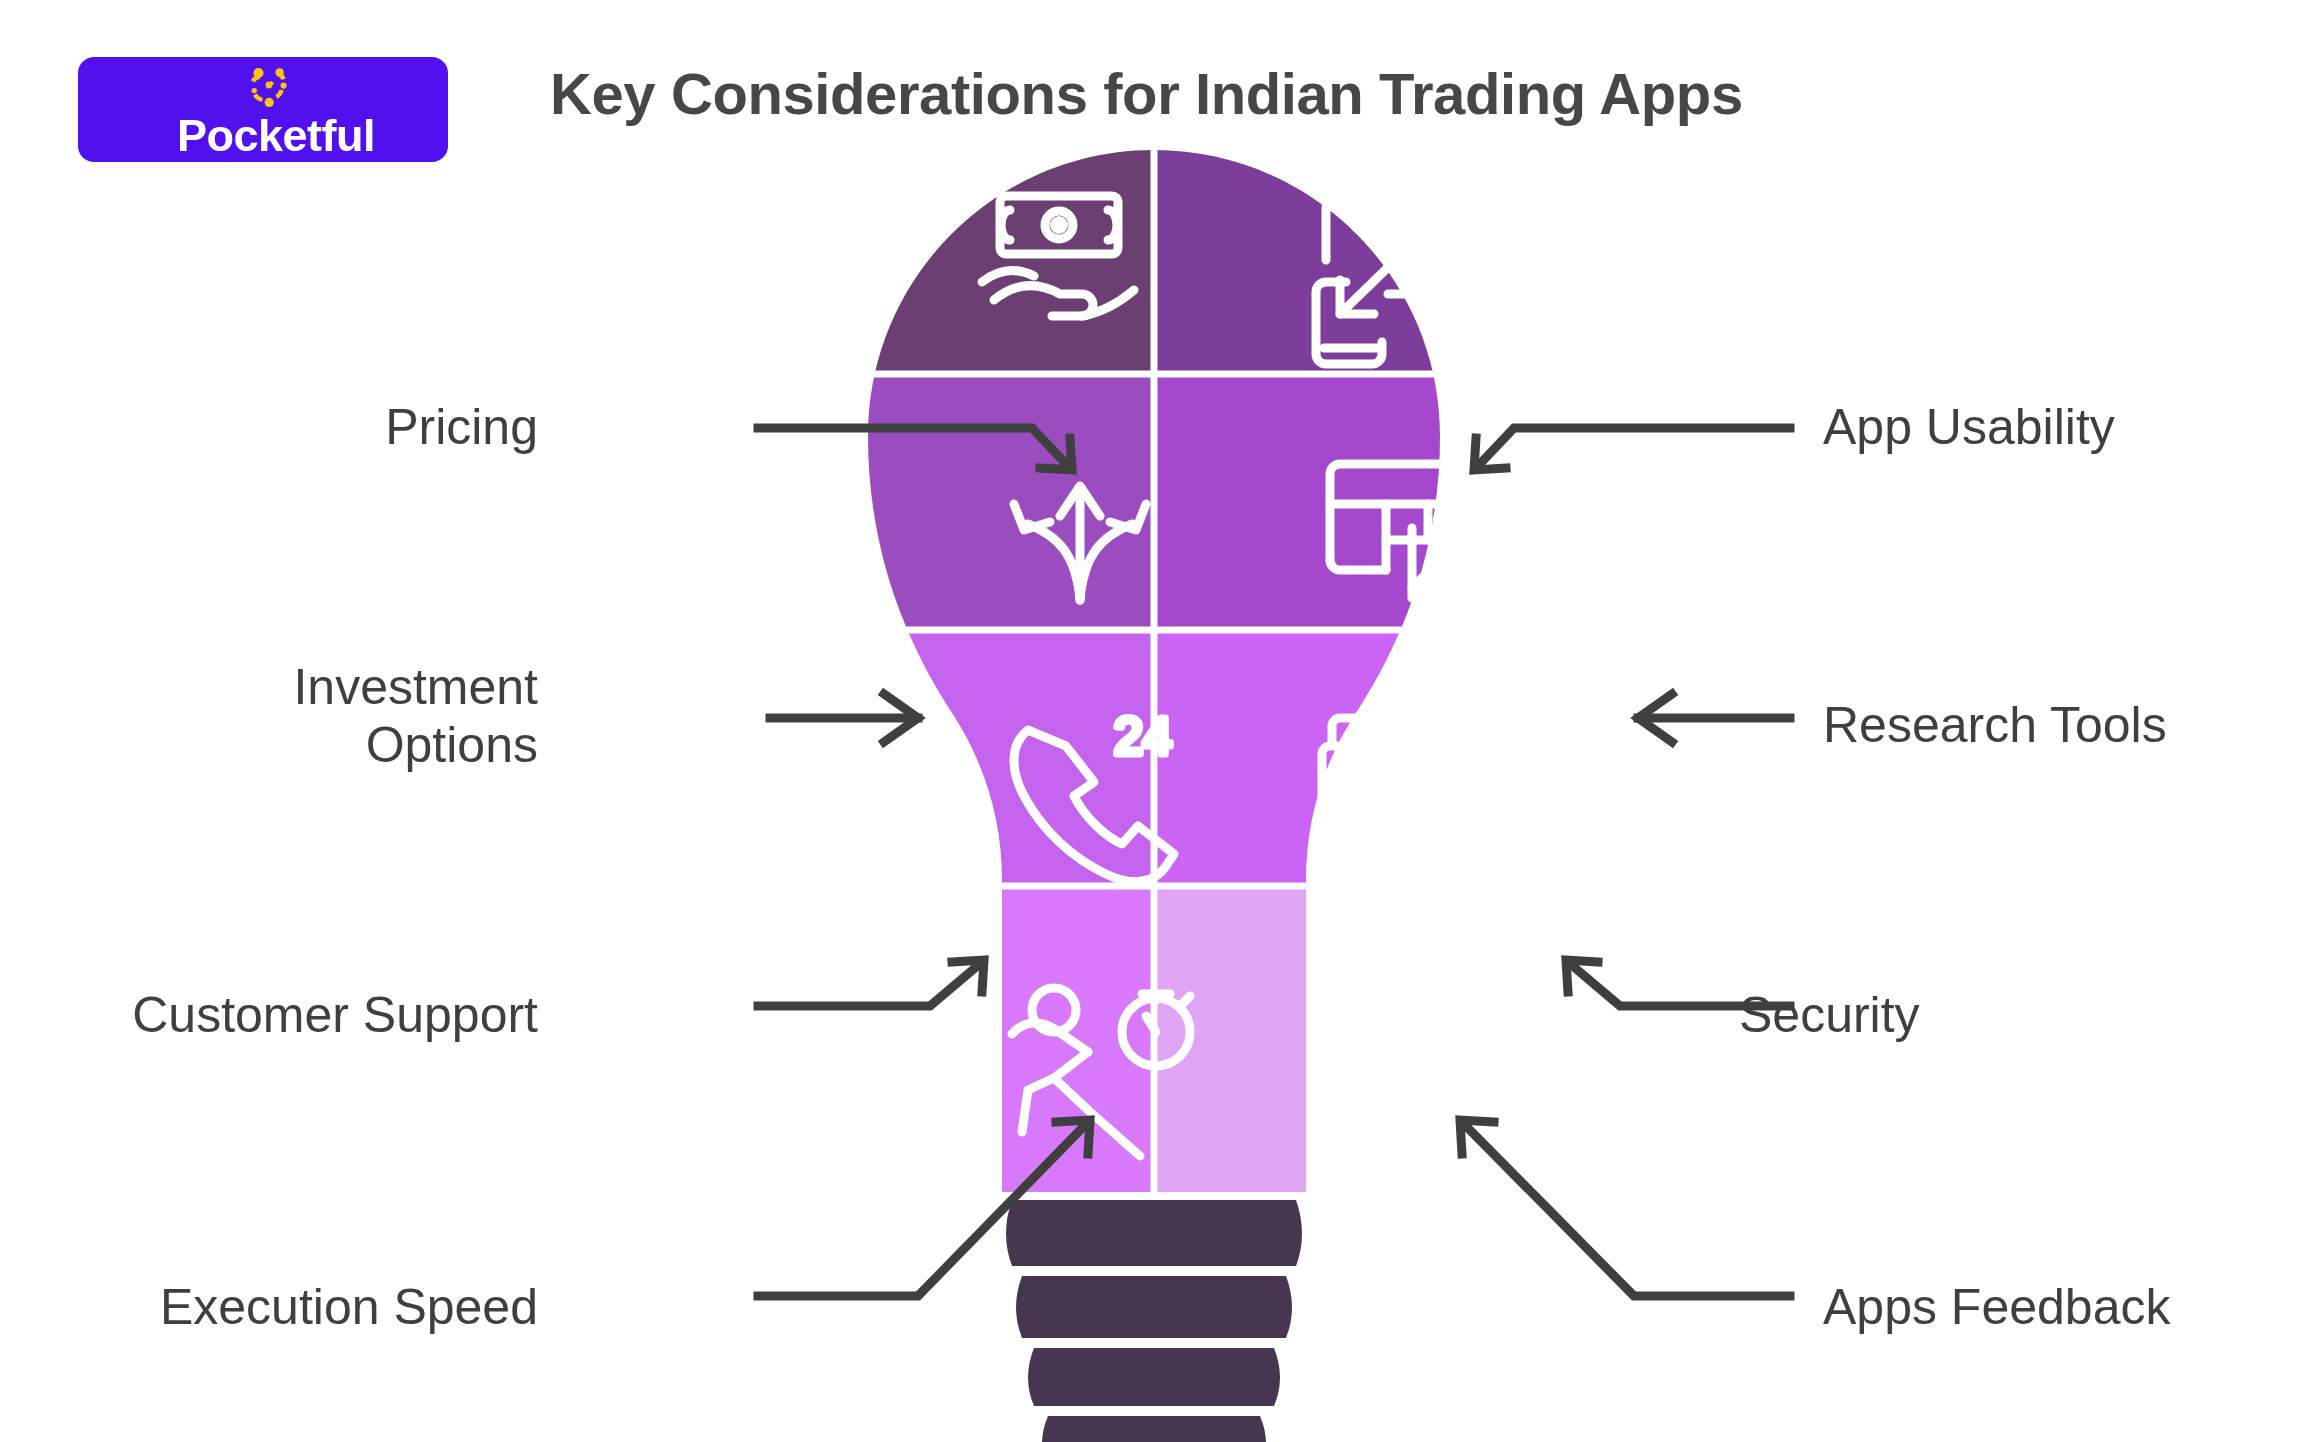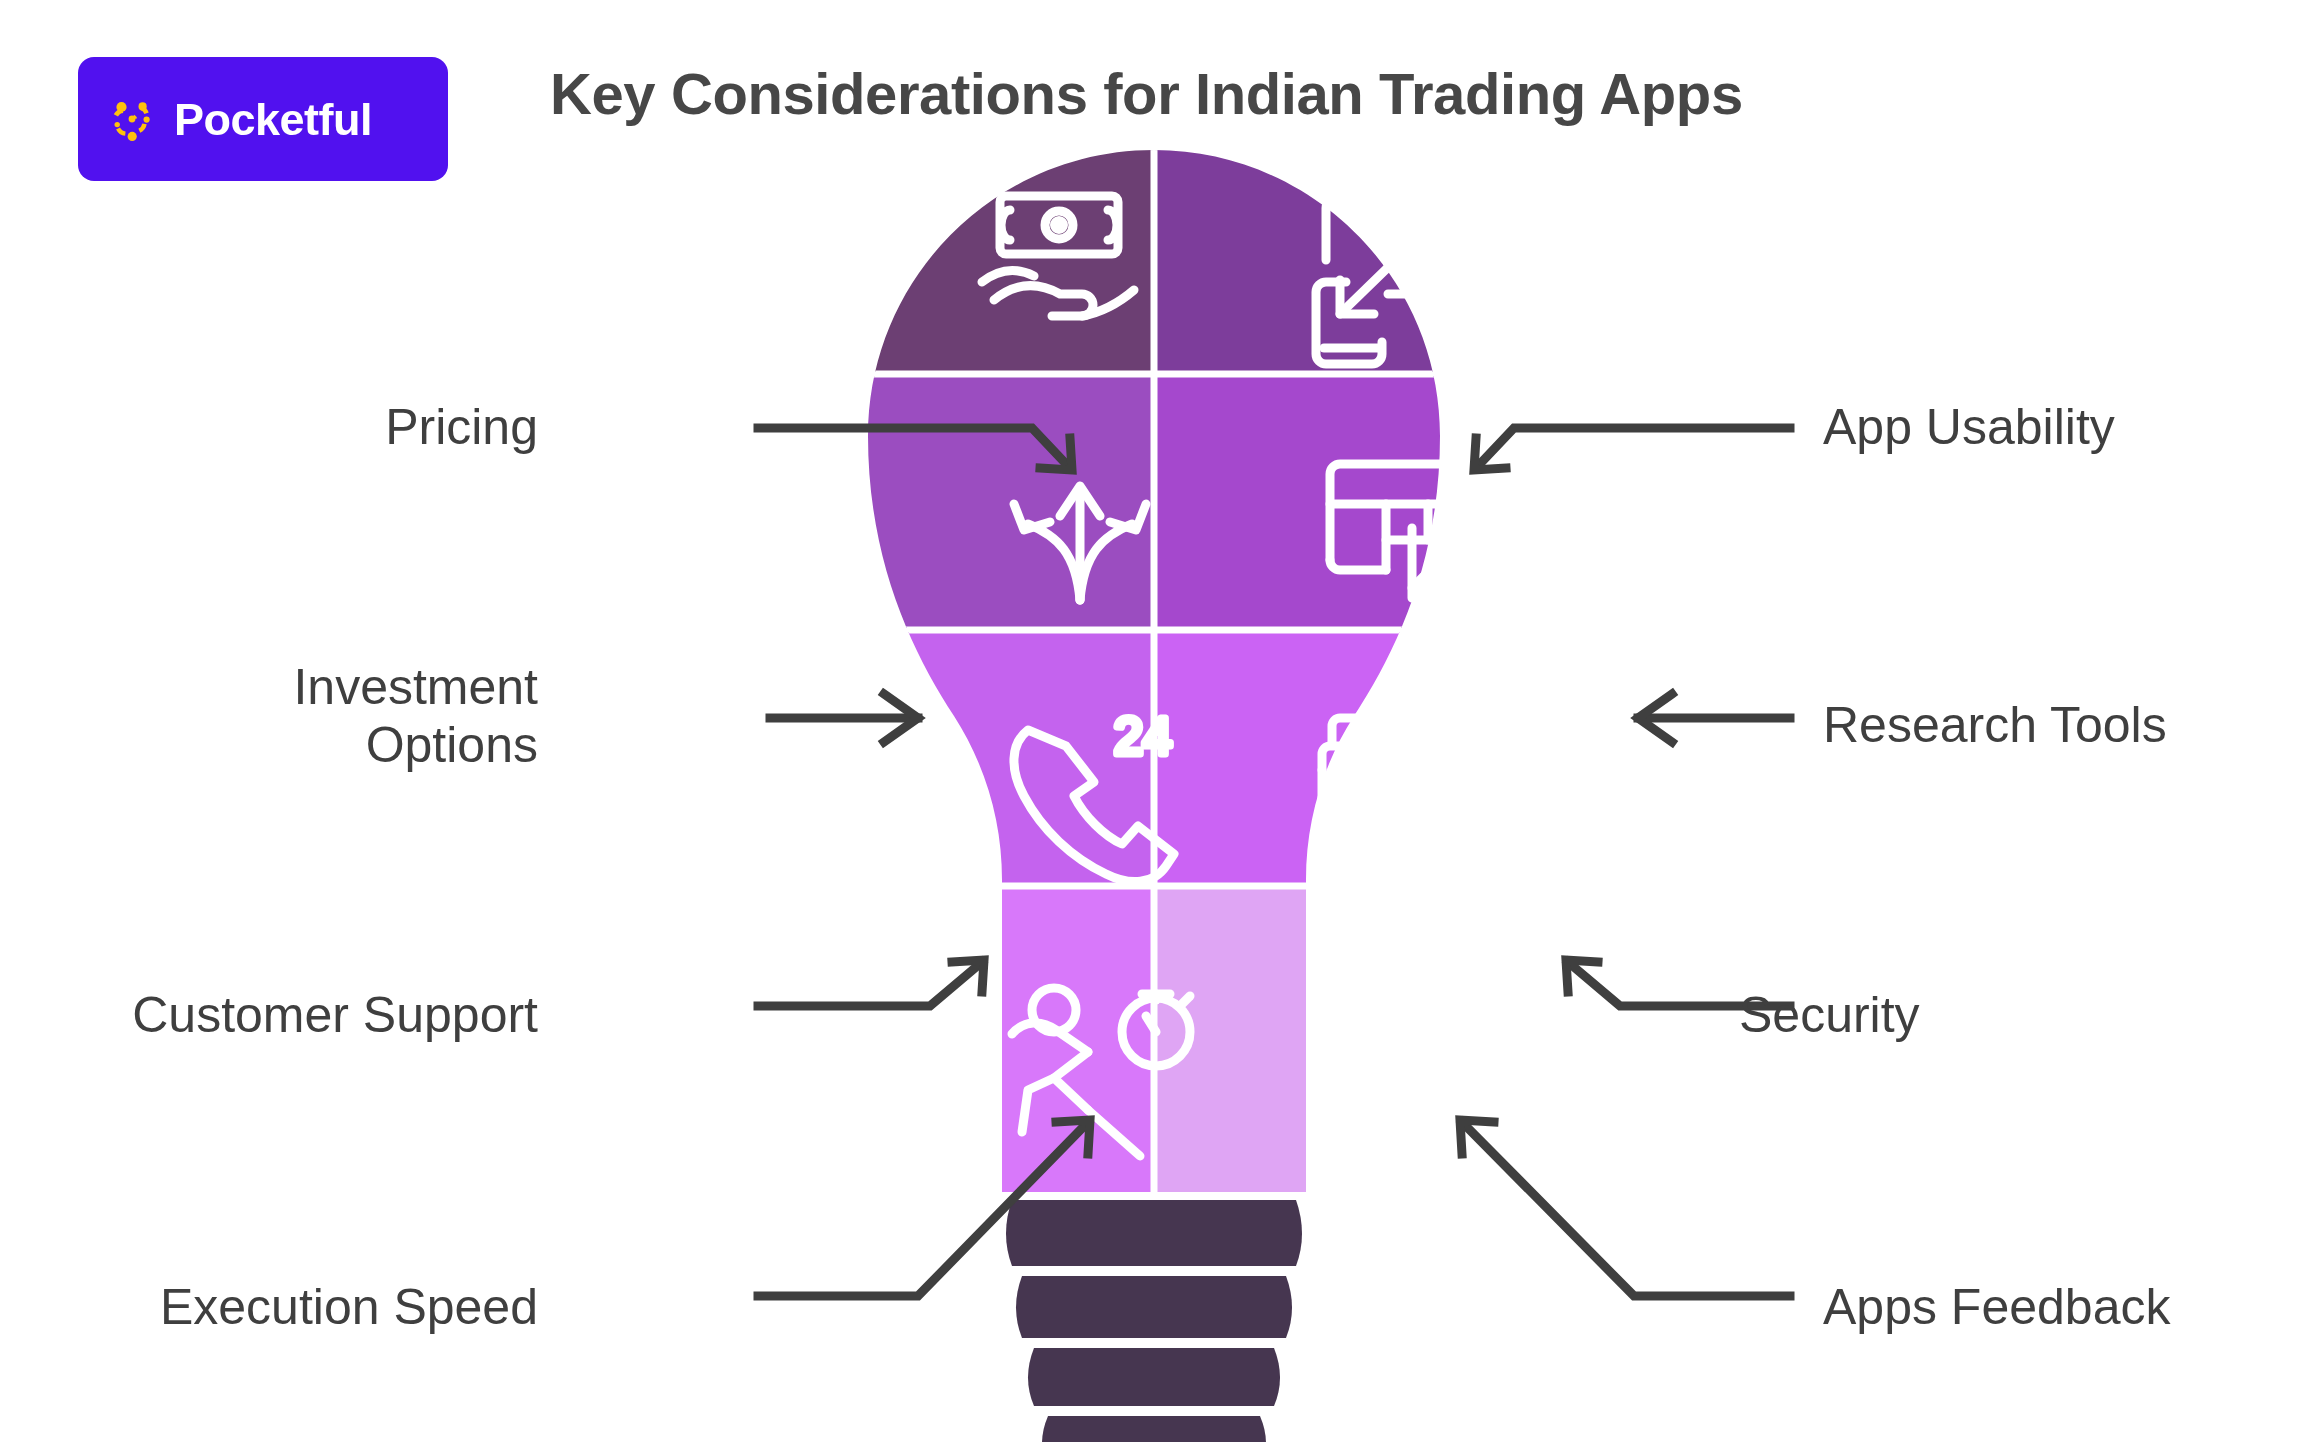--- a/index.html
+++ b/index.html
@@ -20,27 +20,28 @@
     position: absolute;
     left: 0; top: 0;
     width: 2308px;
     height: 190px;
   }
   #logo-badge {
     position: absolute;
     left: 78px;
     top: 57px;
     width: 370px;
-    height: 124px;
+    height: 105px;
     background: #5111ef;
     border-radius: 16px;
     display: flex;
     align-items: center;
     padding-left: 26px;
     box-sizing: border-box;
+    flex-direction: column;
   }
   #logo-mark {
     width: 56px;
     height: 56px;
     flex: 0 0 56px;
     margin-right: 14px;
   }
   #logo-text {
     color: #ffffff;
     font-size: 45px;

